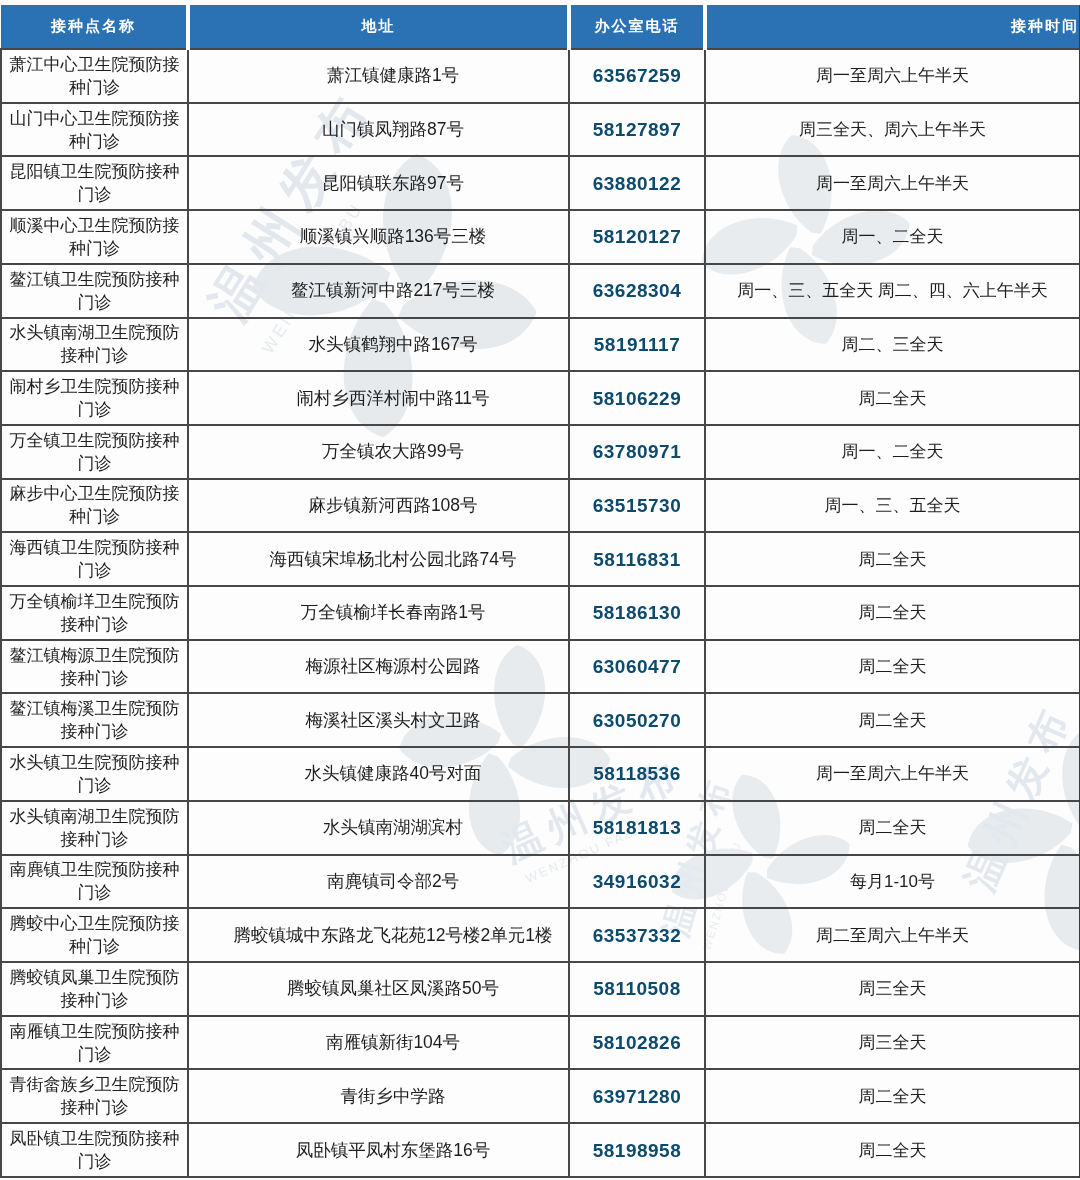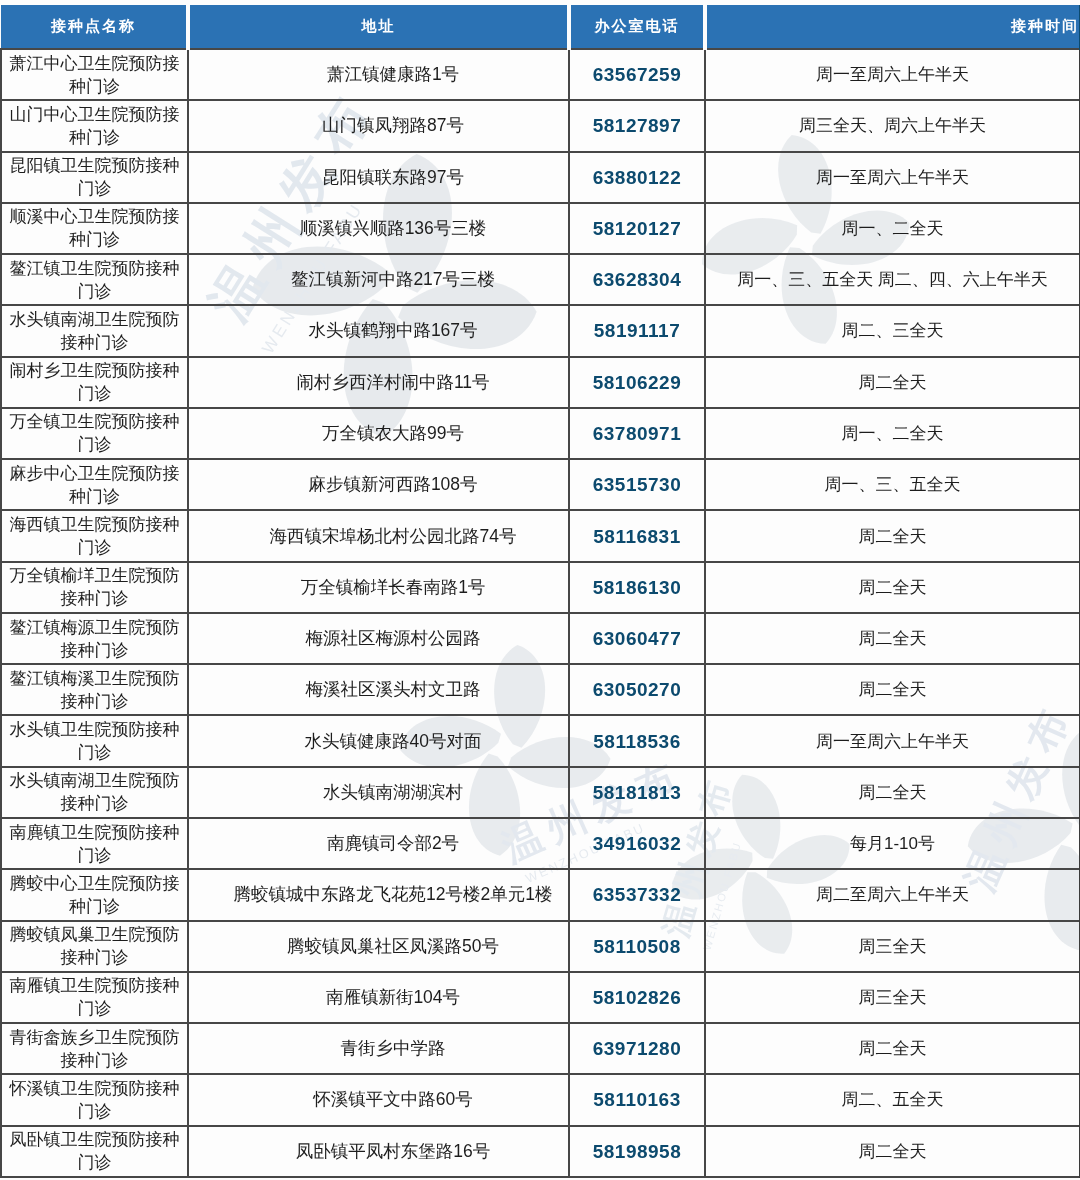--- a/index.html
+++ b/index.html
@@ -251,26 +251,20 @@
           <td class="col-phone">58102826</td>
           <td class="col-time">周三全天</td>
         </tr>
         <tr>
           <td class="col-name">青街畲族乡卫生院预防接种门诊</td>
           <td class="col-address">青街乡中学路</td>
           <td class="col-phone">63971280</td>
           <td class="col-time">周二全天</td>
         </tr>
         <tr>
-          <td class="col-name">怀溪镇卫生院预防接种门诊</td>
-          <td class="col-address">怀溪镇平文中路60号</td>
-          <td class="col-phone">58110163</td>
-          <td class="col-time">周二、五全天</td>
-        </tr>
-        <tr>
           <td class="col-name">凤卧镇卫生院预防接种门诊</td>
           <td class="col-address">凤卧镇平凤村东堡路16号</td>
           <td class="col-phone">58198958</td>
           <td class="col-time">周二全天</td>
         </tr>
       </tbody>
   </table>
 
 </div>
 

